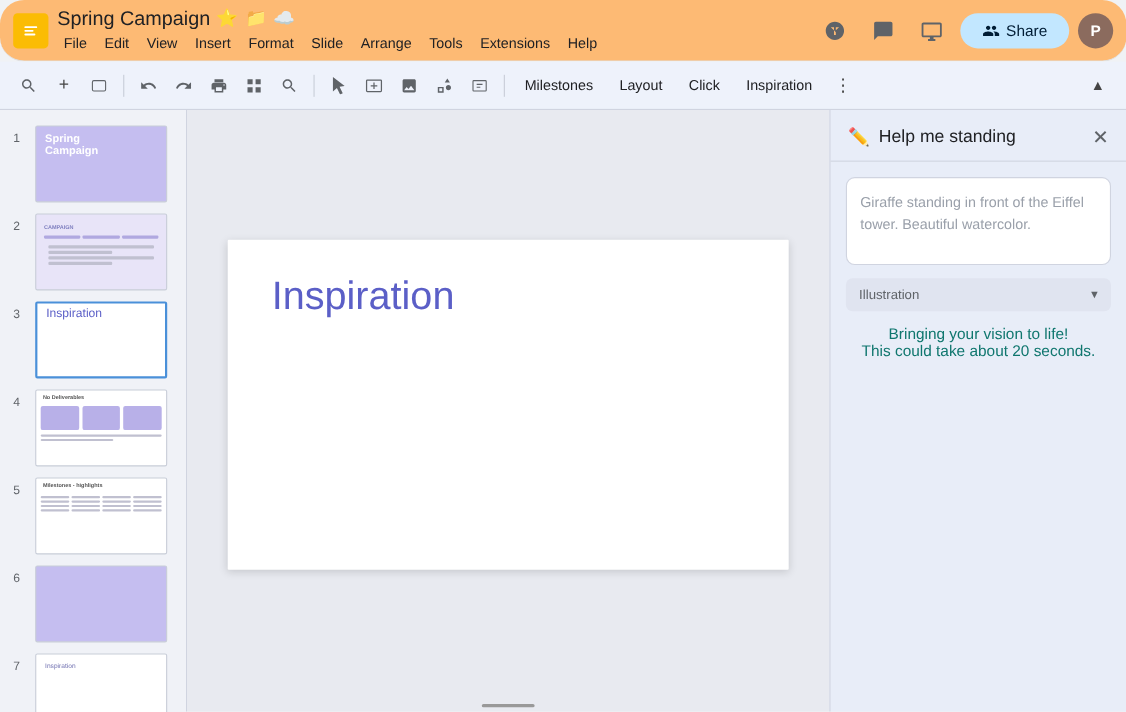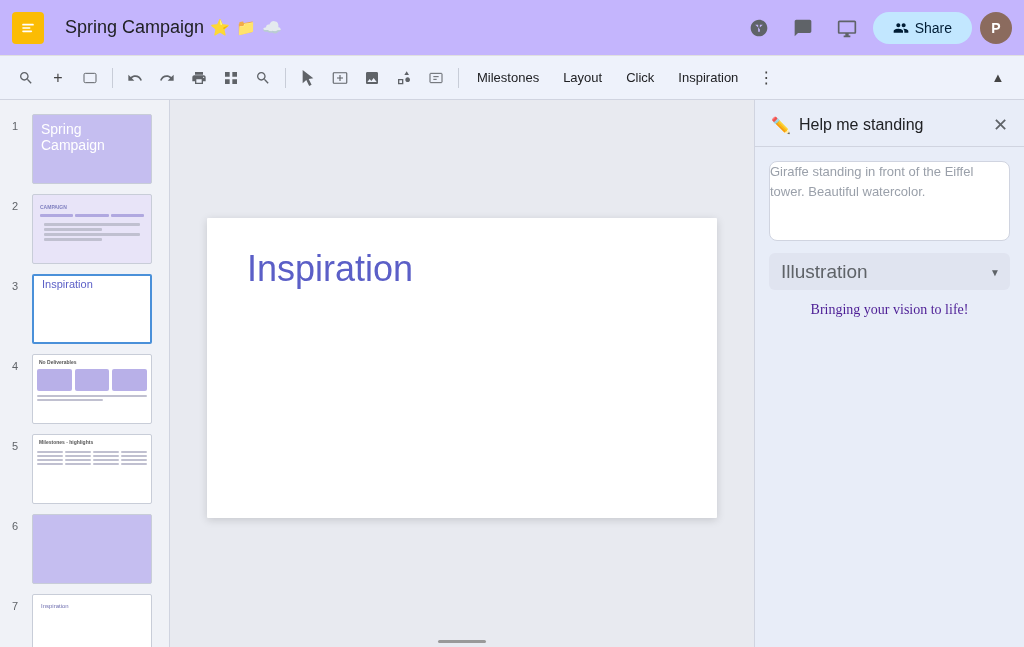--- a/index.html
+++ b/index.html
@@ -1,22 +1,23 @@
 <!DOCTYPE html>
 <html><head>
   <meta charset="utf-8">
   <style>
     * { box-sizing: border-box; margin: 0; padding: 0; }
     body { font-family: 'Google Sans', Arial, sans-serif; background: #f0f2f5; width: 1024px; height: 647px; overflow: hidden; font-size: 13px; }
 
     
     #title-bar {
       display: flex; align-items: center; height: 56px;
-      background: #c4b5fd; padding: 0 12px; border-bottom: 1px solid #e0e0e0;
-      gap: 21px;
+      background: #fdba74; padding: 0 12px; border-bottom: 1px solid #e0e0e0;
+      gap: 8px;
+      border-radius: 22px;
     }
     #app-icon {
       width: 32px; height: 32px; background: #fbbc04; border-radius: 4px;
       display: flex; align-items: center; justify-content: center; font-size: 18px; color: white; font-weight: bold; flex-shrink: 0;
     }
     #title-section { display: flex; flex-direction: column; flex: 1; min-width: 0; }
     #doc-title-row { display: flex; align-items: center; gap: 6px; }
     #doc-title { font-size: 18px; color: #202124; font-weight: 400; }
     .title-icon { color: #5f6368; font-size: 16px; cursor: pointer; }
     #menu-bar { display: flex; gap: 4px; margin-top: 2px; }
@@ -103,43 +104,43 @@
       display: flex; align-items: center; justify-content: space-between;
       padding: 14px 16px 10px; border-bottom: 1px solid #d0d4e0;
     }
     #panel-title-row { display: flex; align-items: center; gap: 8px; }
     #panel-title { font-size: 16px; color: #202124; font-weight: 500; }
     #panel-close { cursor: pointer; color: #5f6368; font-size: 18px; }
 
     #panel-body { padding: 14px; display: flex; flex-direction: column; gap: 12px; flex: 1; }
     #prompt-box {
       background: #fff; border: 1px solid #d0d4e0; border-radius: 8px;
-      min-height: 80px; font-size: 13px; color: #9aa0aa;
+      padding: 12px; min-height: 80px; font-size: 13px; color: #9aa0aa;
       line-height: 1.5;
     }
     .select-wrapper { position: relative; }
     .select-wrapper::after {
       content: '▼'; position: absolute; right: 10px; top: 50%; transform: translateY(-50%);
       font-size: 10px; color: #5f6368; pointer-events: none;
     }
     select#style-select-el {
       width: 100%; background: #e0e4f0; border: none; border-radius: 6px;
-      padding: 8px 12px; font-size: 19px; color: #5f6368; appearance: none; cursor: pointer;
+      padding: 8px 12px; font-size: 12px; color: #5f6368; appearance: none; cursor: pointer;
     }
 
     #create-btn {
       background: #c2d4f5; border: none; border-radius: 20px;
       padding: 10px 20px; font-size: 15px; color: #1a3a6b; cursor: pointer;
       font-weight: 500; width: 160px; margin: 0 auto; display: block;
     }
-    #creating-text { font-size: 14px; color: #4c1d95; text-align: center; font-family: Liberation Serif, serif; }
+    #creating-text { font-size: 14px; color: #0f766e; text-align: center; }
 
     
     .thumb-slide1 { background: #c5bef0; }
-    .thumb-title { font-size: 14px; font-weight: 400; color: #fff; padding: 6px 8px; }
+    .thumb-title { font-size: 10px; font-weight: 700; color: #fff; padding: 6px 8px; }
     .thumb-row { display: flex; gap: 4px; padding: 4px 6px; }
     .thumb-text-lines { padding: 4px 6px; }
     .thumb-line { height: 3px; background: #c0c0d0; margin-bottom: 2px; border-radius: 1px; }
     .thumb-line.short { width: 60%; }
     .thumb-slide2-content { padding: 5px; }
     .thumb-label { font-size: 5px; color: #8080c0; font-weight: bold; }
     .insp-text { font-size: 11px; color: #5b5fc7; padding: 8px; font-weight: 400; }
     .thumb-col-purple { background: #b8b0e8; height: 22px; border-radius: 2px; flex: 1; }
     .milestones-title { font-size: 5px; font-weight: bold; color: #555; padding: 4px 6px 2px; }
     .thumb-table { padding: 2px 4px; display: flex; gap: 2px; margin-top: 2px; }
@@ -160,20 +161,32 @@
       <rect x="5" y="15" width="12" height="2" rx="1" fill="white"></rect>
     </svg>
   </div>
   <div id="title-section">
     <div id="doc-title-row">
       <span id="doc-title">Spring Campaign</span>
       <span class="title-icon">⭐</span>
       <span class="title-icon">📁</span>
       <span class="title-icon">☁️</span>
     </div>
+    <div id="menu-bar">
+      <span class="menu-item">File</span>
+      <span class="menu-item">Edit</span>
+      <span class="menu-item">View</span>
+      <span class="menu-item">Insert</span>
+      <span class="menu-item">Format</span>
+      <span class="menu-item">Slide</span>
+      <span class="menu-item">Arrange</span>
+      <span class="menu-item">Tools</span>
+      <span class="menu-item">Extensions</span>
+      <span class="menu-item">Help</span>
+    </div>
   </div>
   <div id="header-right">
     <div class="header-icon-btn">
       <svg width="20" height="20" viewBox="0 0 24 24" fill="#5f6368">
           <path d="M12 2C6.48 2 2 6.48 2 12s4.48 10 10 10 10-4.48 10-10S17.52 2 12 2zm-1 14.5v-5L7.5 8h9l-3.5 3.5v5h-2z"></path>
           <path d="M13 6v5.38l2.74 2.74-1.06 1.06L11 11.44V6h2z"></path>
         </svg>
     </div>
     <div class="header-icon-btn">
       <svg width="20" height="20" viewBox="0 0 24 24" fill="#5f6368">
@@ -406,17 +419,18 @@
           <option>Illustration</option>
           <option>Watercolor</option>
           <option>Oil Painting</option>
           <option>Digital Art</option>
         </select>
       </div>
 
 
       <p id="creating-text">
         <span>Bringing your vision to life!</span><br>
+        <span>This could take about 20 seconds.</span>
       </p>
     </div>
   </div>
 
 </div>
 
 </body></html>

